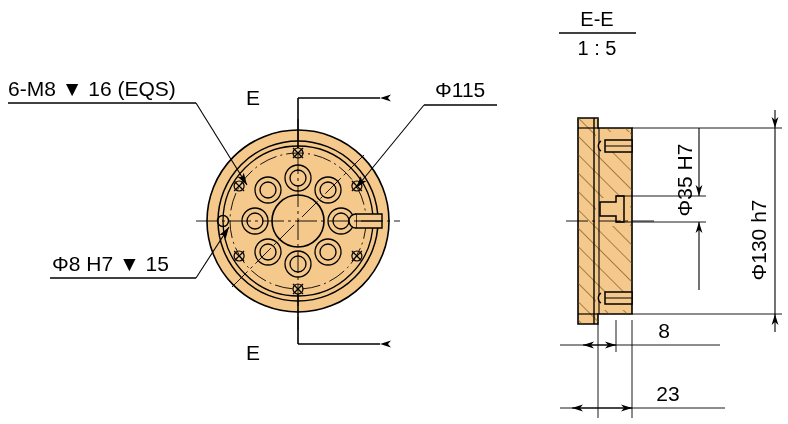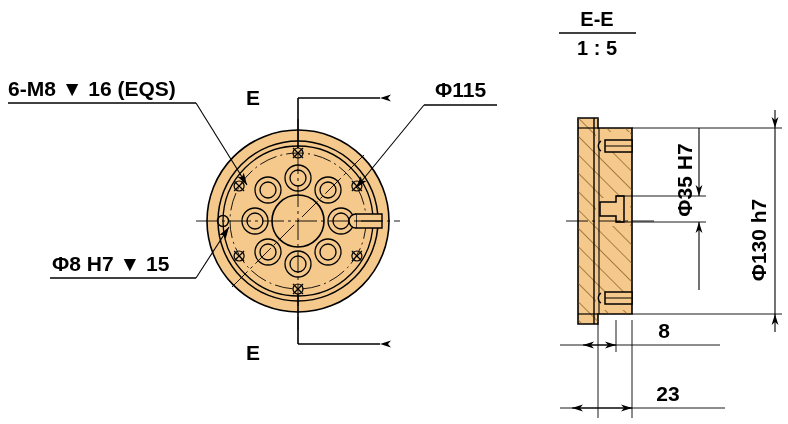--- a/index.html
+++ b/index.html
@@ -1,18 +1,18 @@
 <!DOCTYPE html>
 <html><head>
 <meta charset="utf-8">
 <style>
   html,body{margin:0;padding:0;background:#ffffff;}
   body{width:788px;height:424px;overflow:hidden;
        font-family:"Liberation Sans", sans-serif;color:#000;}
-  #sheet{position:relative;width:788px;height:424px;font-weight:bold;}
+  #sheet{position:relative;width:788px;height:424px;}
   svg{display:block;}
   .txt{font-family:"Liberation Sans", sans-serif;fill:#000;}
 </style>
 </head>
 <body>
 
 <div id="sheet">
 <svg width="788" height="424" viewBox="0 0 788 424" xmlns="http://www.w3.org/2000/svg">
 
   <defs>

